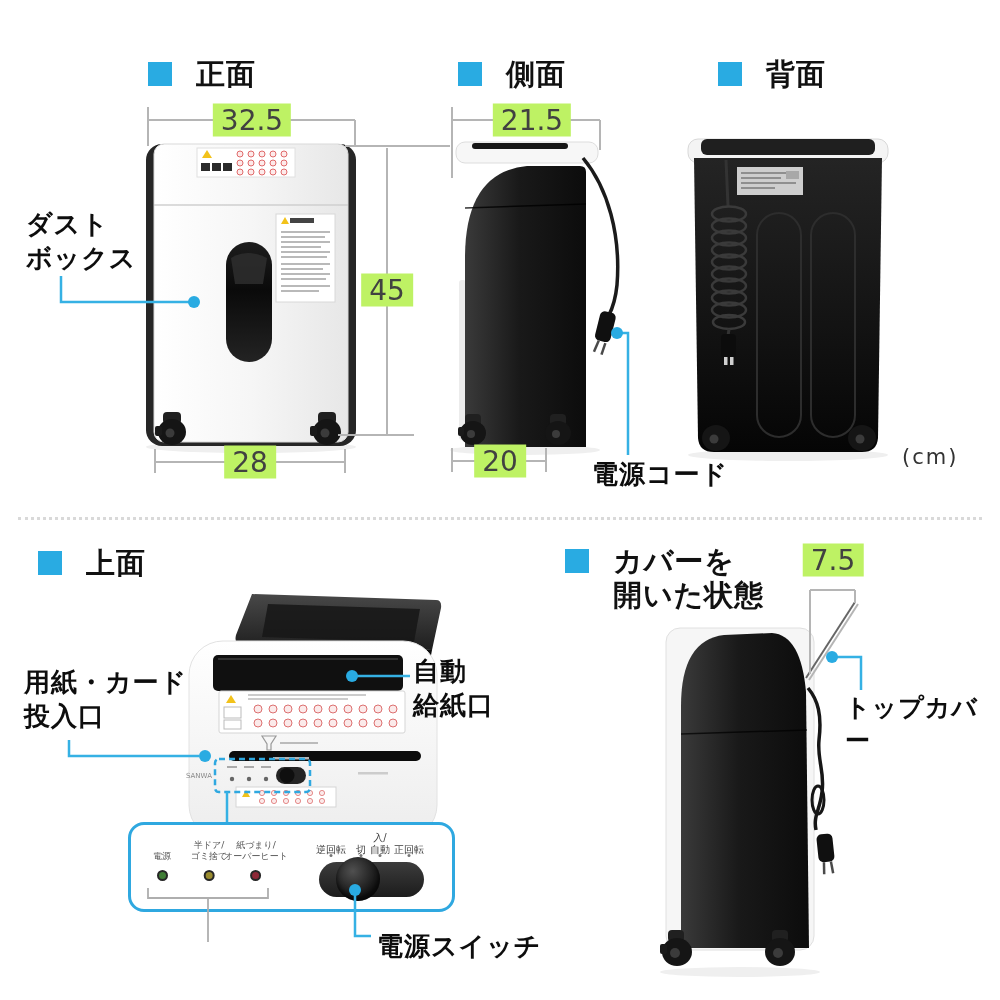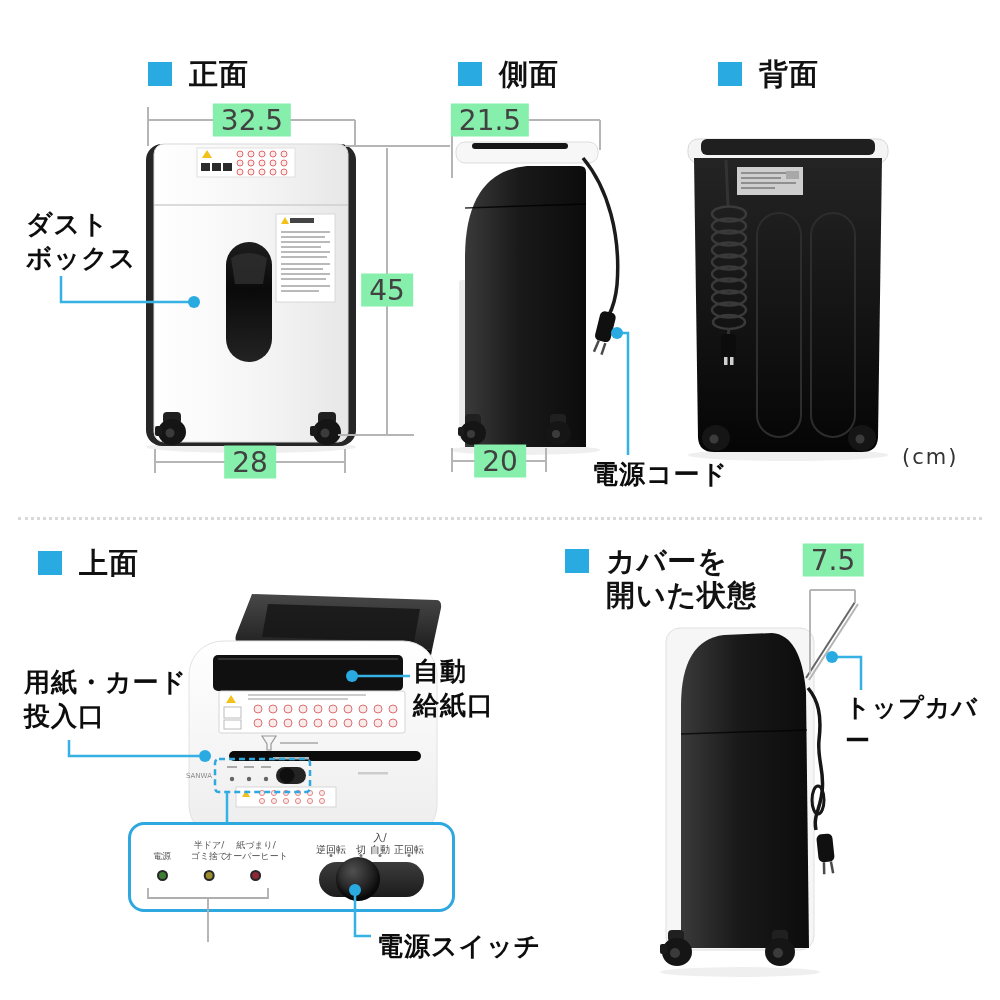--- a/index.html
+++ b/index.html
@@ -2,26 +2,26 @@
 <html><head>
 <meta charset="utf-8">
 <style>
   html,body{margin:0;padding:0;background:#fff;}
   .canvas{position:relative;width:1000px;height:1000px;background:#fff;overflow:hidden;
           font-family:"DejaVu Sans","Liberation Sans",sans-serif;}
   svg{position:absolute;left:0;top:0;}
   #svg-under{z-index:1;}
   #svg-over{z-index:8;pointer-events:none;}
 
-  .sec-title{position:absolute;z-index:5;display:flex;gap:17px;align-items:flex-start;
+  .sec-title{position:absolute;z-index:5;display:flex;gap:24px;align-items:flex-start;
              font-weight:bold;font-size:29px;color:#111;line-height:1.18;letter-spacing:1px;
              white-space:pre-line;}
   .sec-title .sq{width:24px;height:24px;background:#29abe2;margin-top:5px;flex:none;}
 
-  .dim{position:absolute;z-index:5;transform:translate(-50%,-50%);background:#86efac;
+  .dim{position:absolute;z-index:5;transform:translate(-50%,-50%);background:#bef264;
        padding:0 8px;font-size:28px;color:#414141;white-space:nowrap;}
 
   .callout{position:absolute;z-index:5;font-weight:bold;color:#0d0d0d;font-size:26px;
            line-height:1.3;white-space:pre-line;letter-spacing:1px;}
 
   .unit-note{position:absolute;z-index:5;font-size:21px;color:#333;letter-spacing:2px;}
 
   .badge{position:absolute;z-index:5;left:866px;top:16px;width:122px;height:122px;
          border-radius:50%;background:#f4e427;display:flex;flex-direction:column;
          align-items:center;justify-content:center;color:#111;}
@@ -387,21 +387,21 @@
   <div class="sec-title" style="left:565px;top:544px;">
     <span class="sq"></span>
     <span>カバーを
 開いた状態</span>
   </div>
 
 
   <div class="dim" style="left:252px;top:120px;">32.5</div>
   <div class="dim" style="left:387px;top:290px;">45</div>
   <div class="dim" style="left:250px;top:462px;">28</div>
-  <div class="dim" style="left:490px;top:120px;">21.5</div>
+  <div class="dim" style="left:532px;top:120px;">21.5</div>
   <div class="dim" style="left:500px;top:461px;">20</div>
   <div class="dim" style="left:833px;top:560px;">7.5</div>
 
   <div class="unit-note" style="left:902px;top:445px;">(cm)</div>
 
   <div class="callout" style="left:26px;top:208px;">ダスト
 ボックス</div>
   <div class="callout" style="left:24px;top:666px;">用紙・カード
 投入口</div>
   <div class="callout" style="left:592px;top:458px;">電源コード</div>

